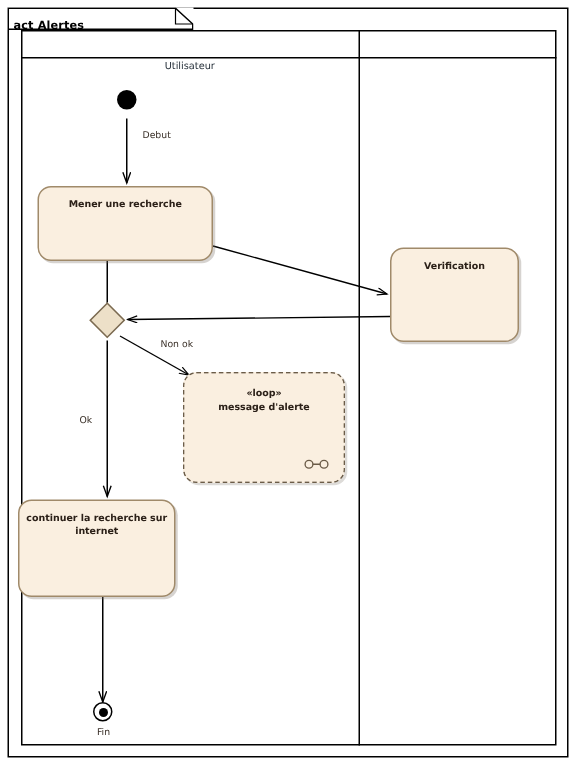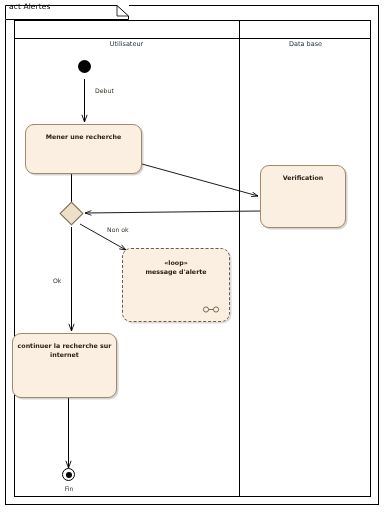--- a/index.html
+++ b/index.html
@@ -33,23 +33,23 @@
   }
   .frame-tab {
     position: absolute;
     left: 5px; top: 5px;
     width: 124px; height: 15px;
     box-sizing: border-box;
     background: #ffffff;
   }
   .frame-tab-label {
     position: absolute;
-    left: 9px; top: 2px;
+    left: 9px; top: 12px;
     font-size: 7.5px;
-    font-weight: normal;
+    font-weight: bold;
     color: #000000;
     letter-spacing: 0.1px;
     white-space: nowrap;
   }
 
   
   .lanes {
     position: absolute;
     left: 14px; top: 20px;
     width: 357px; height: 477px;
@@ -197,21 +197,20 @@
       <path d="M0.5 0.5 H112 L123.5 11 V14.5 H0.5 Z" fill="#ffffff" stroke="#000000" stroke-width="1"></path>
       <path d="M112 0.5 L112 11 L123.5 11" fill="none" stroke="#000000" stroke-width="0.8"></path>
     </svg>
   </div>
   <div class="frame-tab-label">act Alertes</div>
 
   <div class="lanes"></div>
   <div class="lane-header-rule"></div>
   <div class="lane-divider"></div>
   <div class="lane-title left">Utilisateur</div>
-  <div class="lane-title right">Data base</div>
 
   <svg class="edges">
     <defs>
       <marker id="arrow-open" markerWidth="9" markerHeight="9" refX="7.6" refY="3" orient="auto" markerUnits="strokeWidth">
         <path d="M0.4,0.4 L7.6,3 L0.4,5.6" fill="none" stroke="#000000" stroke-width="0.9"></path>
       </marker>
     </defs>
 
     <line x1="84.5" y1="79" x2="84.5" y2="122" stroke="#000000" stroke-width="1" marker-end="url(#arrow-open)"></line>
 

